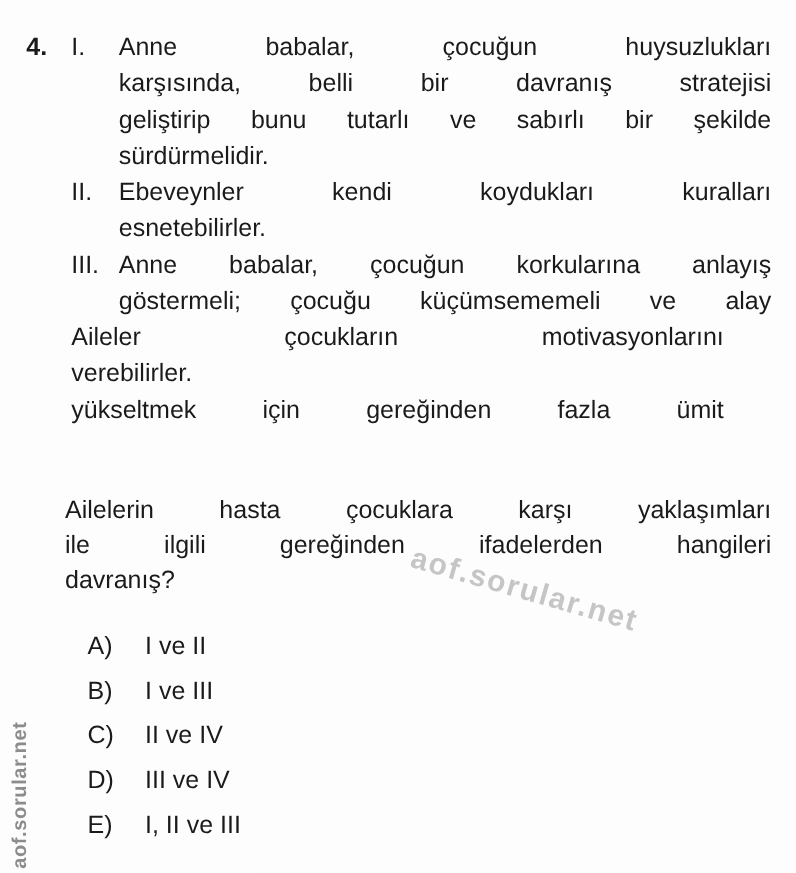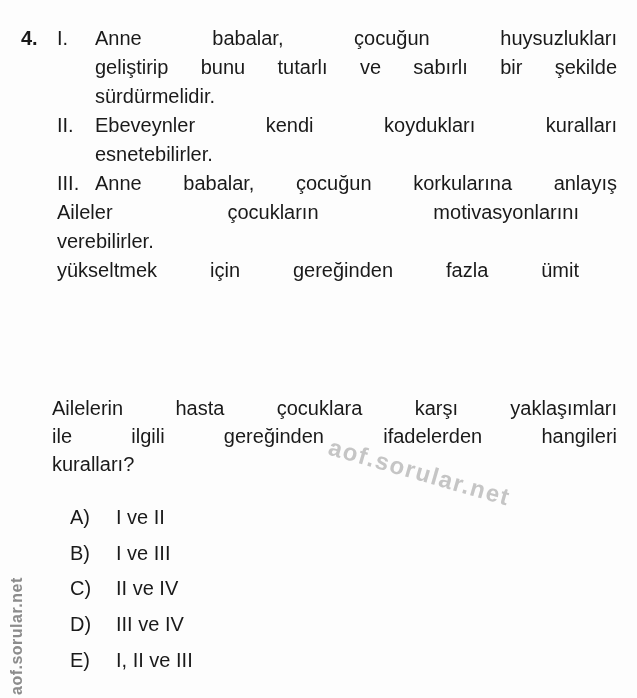--- a/index.html
+++ b/index.html
@@ -88,52 +88,54 @@
 
 <div id="page">
   <div class="wm-diagonal">aof.sorular.net</div>
   <div class="wm-vertical">aof.sorular.net</div>
   <div class="qnum">4.</div>
   <div class="statements">
   <div class="statement">
     <div class="numeral">I.</div>
     <div class="slines">
           <div class="line">Anne babalar, çocuğun huysuzlukları</div>
+          <div class="line">karşısında, belli bir davranış stratejisi</div>
           <div class="line">geliştirip bunu tutarlı ve sabırlı bir şekilde</div>
           <div class="line last">sürdürmelidir.</div>
         </div>
   </div>
 
   <div class="statement">
     <div class="numeral">II.</div>
     <div class="slines">
           <div class="line">Ebeveynler kendi koydukları kuralları</div>
           <div class="line last">esnetebilirler.</div>
         </div>
   </div>
 
   <div class="statement">
     <div class="numeral">III.</div>
     <div class="slines">
           <div class="line">Anne babalar, çocuğun korkularına anlayış</div>
+          <div class="line">göstermeli; çocuğu küçümsememeli ve alay</div>
         </div>
   </div>
 
   <div class="statement">
     <div class="slines">
           <div class="line">Aileler çocukların motivasyonlarını</div>
           <div class="line last">verebilirler.</div>
           <div class="line">yükseltmek için gereğinden fazla ümit</div>
         </div>
   </div>
 </div>
   <div class="stem">
       <div class="line">Ailelerin hasta çocuklara karşı yaklaşımları</div>
       <div class="line">ile ilgili gereğinden ifadelerden hangileri</div>
-      <div class="line last">kuralları?</div>
+      <div class="line last">davranış?</div>
     </div>
   <div class="options">
   <div class="option">
     <span class="opt-label">A)</span>
     <span class="opt-text">I ve II</span>
   </div>
 
   <div class="option">
     <span class="opt-label">B)</span>
     <span class="opt-text">I ve III</span>

